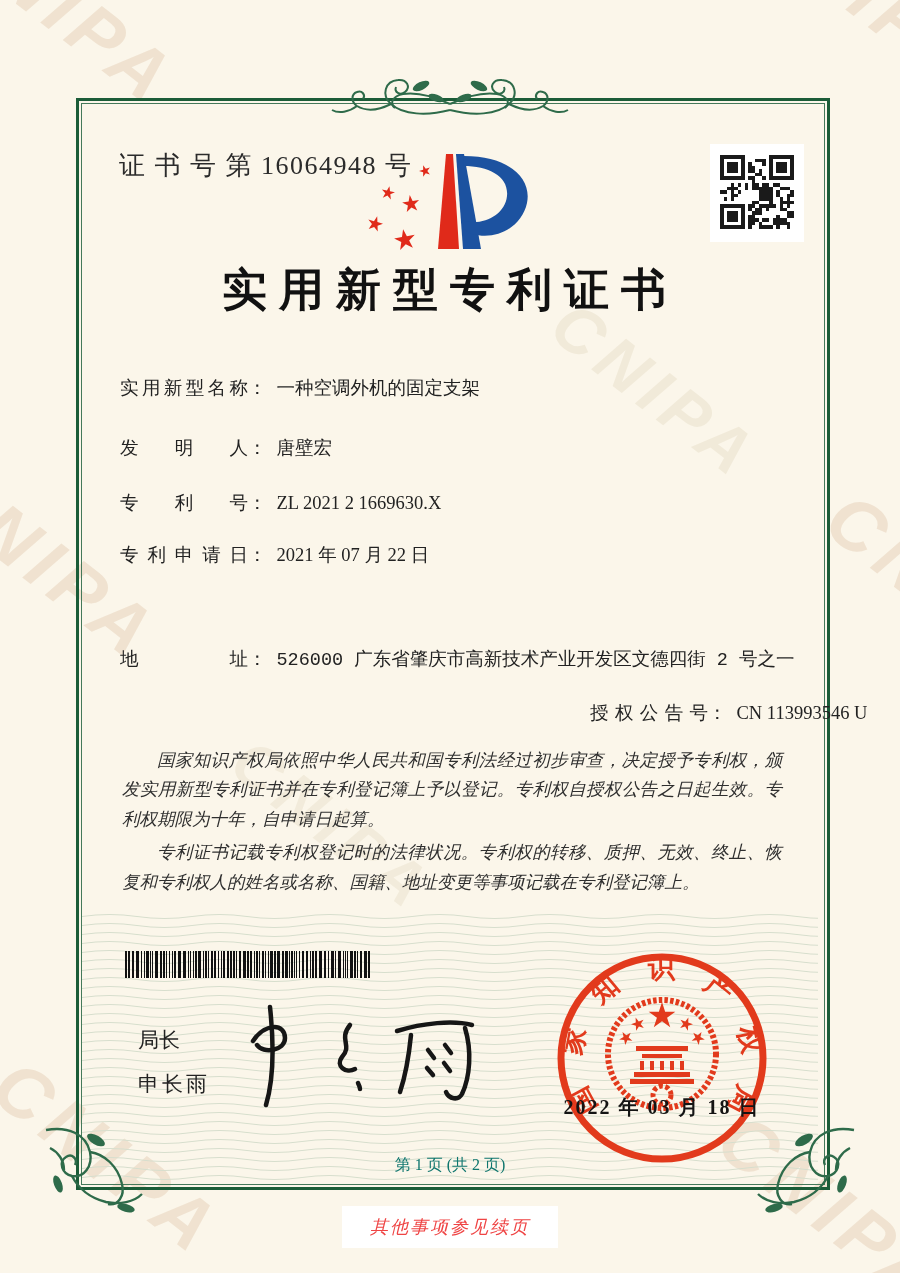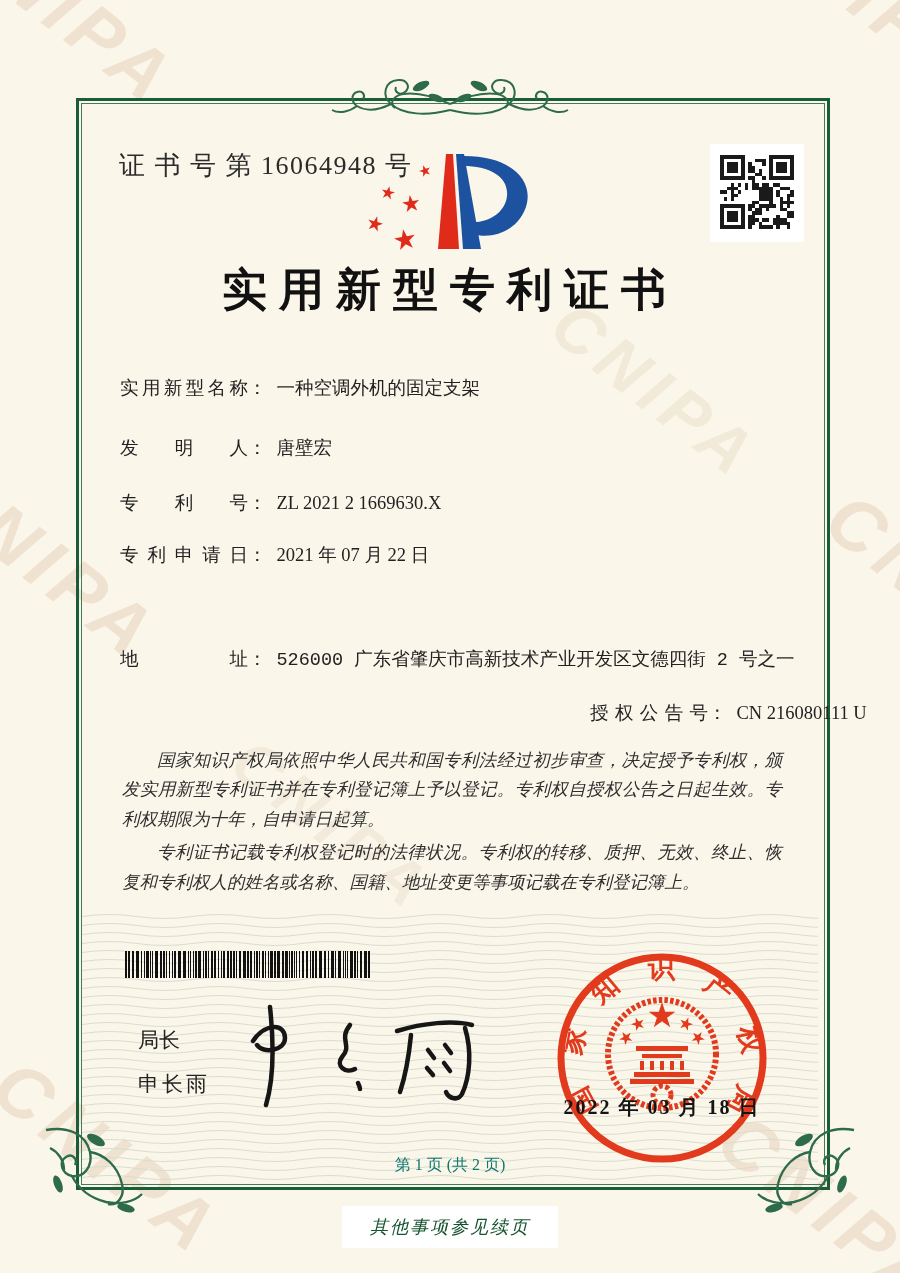--- a/index.html
+++ b/index.html
@@ -27,21 +27,21 @@
   .waves{position:absolute;left:82px;top:912px;width:736px;height:270px;pointer-events:none;}
   .barcode{position:absolute;left:125px;top:951px;}
   .director-title{position:absolute;left:138px;top:1026px;font-size:21px;}
   .director-name{position:absolute;left:138px;top:1070px;font-size:21px;letter-spacing:3px;}
   .sig{position:absolute;left:225px;top:995px;}
   .sealsvg{position:absolute;left:552px;top:948px;}
   .sealdate{position:absolute;left:540px;top:1094px;width:244px;text-align:center;
             font-size:20px;letter-spacing:2px;color:#141414;font-weight:bold;}
   .pageinfo{position:absolute;left:0;right:0;top:1155px;text-align:center;font-size:16px;color:#0f766e;}
   .footnote{position:absolute;left:50%;top:1206px;transform:translateX(-50%);background:#ffffff;
-            padding:9px 28px;font-size:18px;font-style:italic;color:#14532d;letter-spacing:2px;white-space:nowrap;}
+            padding:9px 28px;font-size:18px;font-style:italic;color:#ef4444;letter-spacing:2px;white-space:nowrap;}
   .ornament{position:absolute;pointer-events:none;}
 </style>
 </head>
 <body>
 
 <div class="page">
 
   <span class="wm" style="left:-70px;top:-35px;font-size:74px;">CNIPA</span>
   <span class="wm" style="left:735px;top:-48px;font-size:74px;">CNIPA</span>
   <span class="wm wm-faint" style="left:535px;top:352px;font-size:66px;">CNIPA</span>
@@ -254,21 +254,21 @@
     <span class="flabel">专利号</span><span>：</span><span class="fval">ZL 2021 2 1669630.X</span>
   </div>
   <div class="frow" style="top:542px;">
     <span class="flabel">专利申请日</span><span>：</span><span class="fval">2021 年 07 月 22 日</span>
   </div>
   <div class="frow addr" style="top:646px;font-family:Liberation Mono, monospace;">
     <span class="flabel">地址</span><span>：</span><span class="fval">526000 广东省肇庆市高新技术产业开发区文德四街 2 号之一</span>
   </div>
   <div class="frow" style="top:700px;left:120px;">
     <span class="grant2">
-      <span class="flabel">授权公告号</span><span>：</span><span class="fval">CN 216080111 U</span>
+      <span class="flabel">授权公告号</span><span>：</span><span class="fval">CN 113993546 U</span>
     </span>
   </div>
 
   <div class="paras">
     <p>国家知识产权局依照中华人民共和国专利法经过初步审查，决定授予专利权，颁发实用新型专利证书并在专利登记簿上予以登记。专利权自授权公告之日起生效。专利权期限为十年，自申请日起算。</p>
     <p>专利证书记载专利权登记时的法律状况。专利权的转移、质押、无效、终止、恢复和专利权人的姓名或名称、国籍、地址变更等事项记载在专利登记簿上。</p>
   </div>
 
   <svg class="barcode" width="248" height="27" viewBox="0 0 248 27" fill="#111" shape-rendering="crispEdges">
       <rect x="0" y="0" width="2" height="27"></rect>

